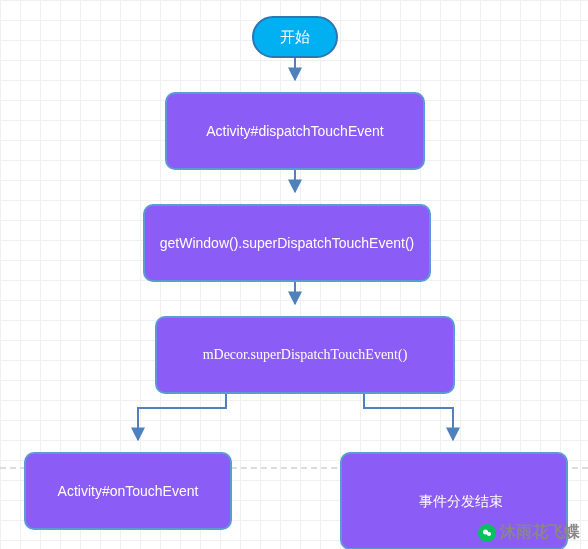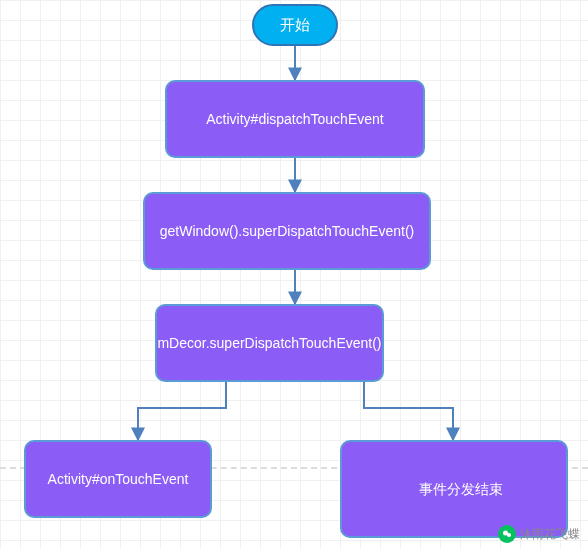--- a/index.html
+++ b/index.html
@@ -24,20 +24,21 @@
   .node {
     position: absolute;
     border: 2px solid #5b9bd5;
     display: flex;
     align-items: center;
     justify-content: center;
     text-align: center;
     color: #fff;
     font-size: 14px;
     line-height: 1.3;
+    margin-top: 12px;
   }
   .start {
     background: #00b0f0;
     border-color: #2e75b6;
     border-radius: 22px;
     font-size: 15px;
   }
   .proc {
     background: #8b5cf6;
     border-color: #5b9bd5;
@@ -47,24 +48,25 @@
     position: absolute;
     left: 0; top: 0;
     width: 588px; height: 549px;
     pointer-events: none;
   }
   .watermark {
     position: absolute;
     right: 8px;
     bottom: 6px;
     display: flex;
-    align-items: flex-end;
+    align-items: center;
     gap: 4px;
-    font-size: 12px;
+    font-size: 16px;
     color: #888;
+    font-weight: bold;
   }
   .wm-icon {
     width: 18px; height: 18px;
     border-radius: 50%;
     background: #07c160;
     display: inline-flex;
     align-items: center;
     justify-content: center;
   }
   .wm-icon svg { width: 12px; height: 12px; }
@@ -92,25 +94,25 @@
 </div>
 
 <div class="node proc" style="left:165px; top:80px; width:260px; height:78px;">
   <span>Activity#dispatchTouchEvent</span>
 </div>
 
 <div class="node proc" style="left:143px; top:192px; width:288px; height:78px;">
   <span>getWindow().superDispatchTouchEvent()</span>
 </div>
 
-<div class="node proc" style="left:155px; top:304px; width:229px; height:78px;">
+<div class="node proc" style="left:155px; top:304px; width:300px; height:78px;font-family:Liberation Serif, serif;">
   <span>mDecor.superDispatchTouchEvent()</span>
 </div>
 
-<div class="node proc" style="left:24px; top:440px; width:188px; height:78px;">
+<div class="node proc" style="left:24px; top:440px; width:208px; height:78px;">
   <span>Activity#onTouchEvent</span>
 </div>
 
 <div class="node proc" style="left:340px; top:440px; width:228px; height:98px;padding-left:14px;">
   <span>事件分发结束</span>
 </div>
 
 <div class="watermark">
   <span class="wm-icon">
     <svg viewBox="0 0 24 24">

